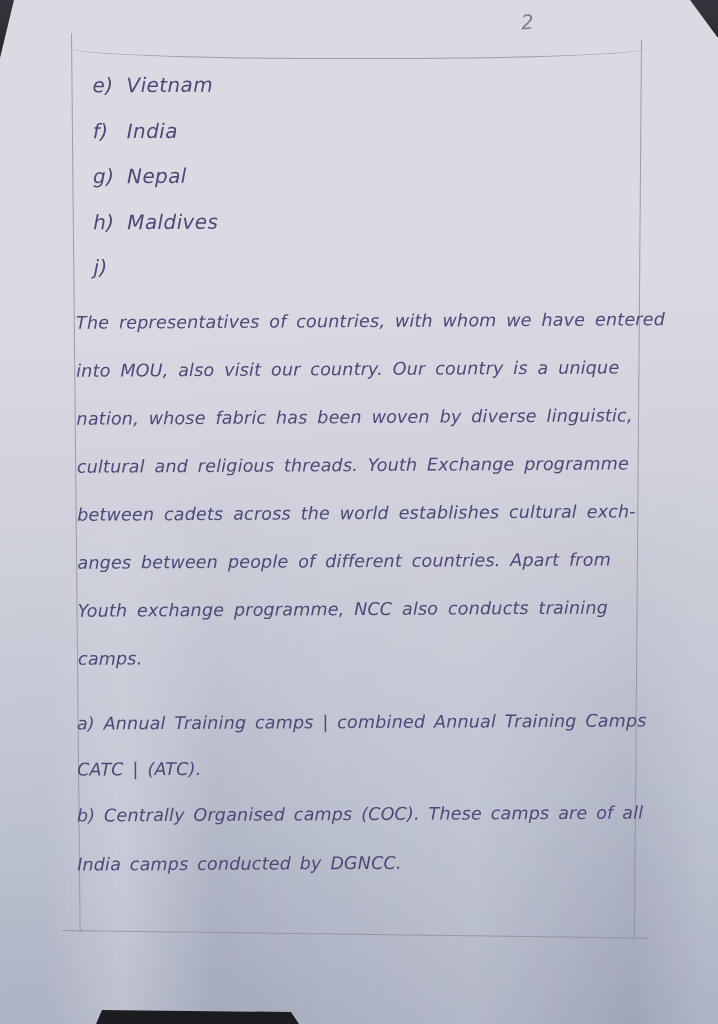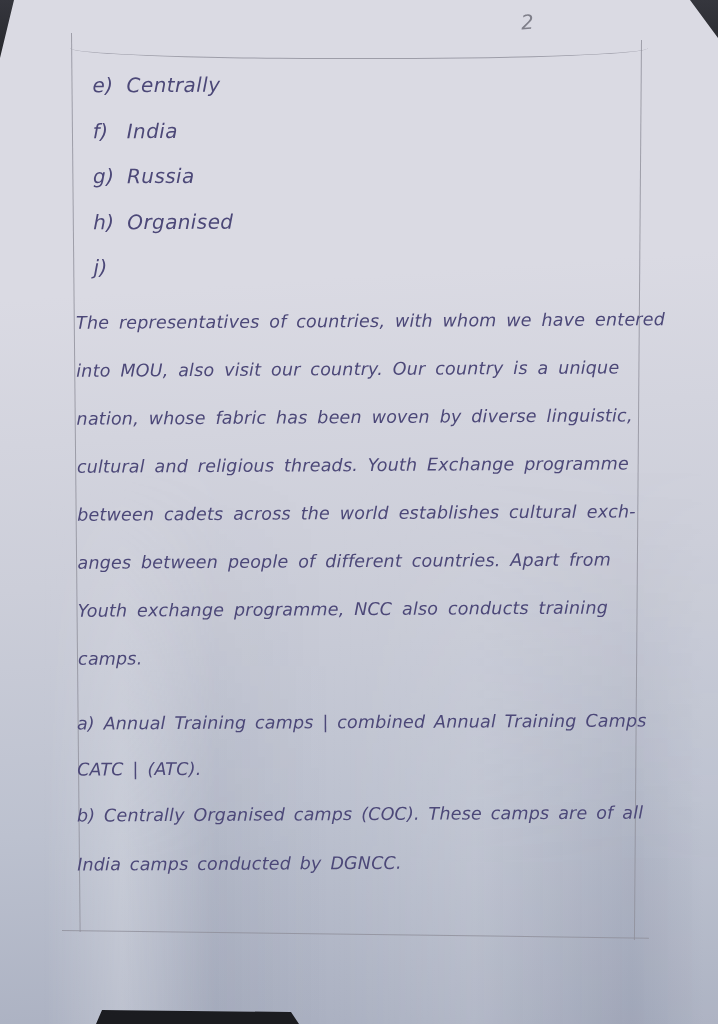--- a/index.html
+++ b/index.html
@@ -86,33 +86,33 @@
     <div class="pline m-left"></div>
     <div class="pline m-top"></div>
     <div class="pline m-right"></div>
     <div class="pline m-bottom"></div>
 
     <div class="page-number">2</div>
 
     <div class="list hand">
       <div class="list-row">
         <span class="list-label">e)</span>
-        <span>Centrally</span>
+        <span>Vietnam</span>
       </div>
       <div class="list-row">
         <span class="list-label">f)</span>
         <span>India</span>
       </div>
       <div class="list-row">
         <span class="list-label">g)</span>
-        <span>Russia</span>
+        <span>Nepal</span>
       </div>
       <div class="list-row">
         <span class="list-label">h)</span>
-        <span>Organised</span>
+        <span>Maldives</span>
       </div>
       <div class="list-row">
         <span class="list-label">j)</span>
       </div>
     </div>
 
     <div class="para hand">
       <div>The representatives of countries, with whom we have entered</div>
       <div>into MOU, also visit our country. Our country is a unique</div>
       <div>nation, whose fabric has been woven by diverse linguistic,</div>

